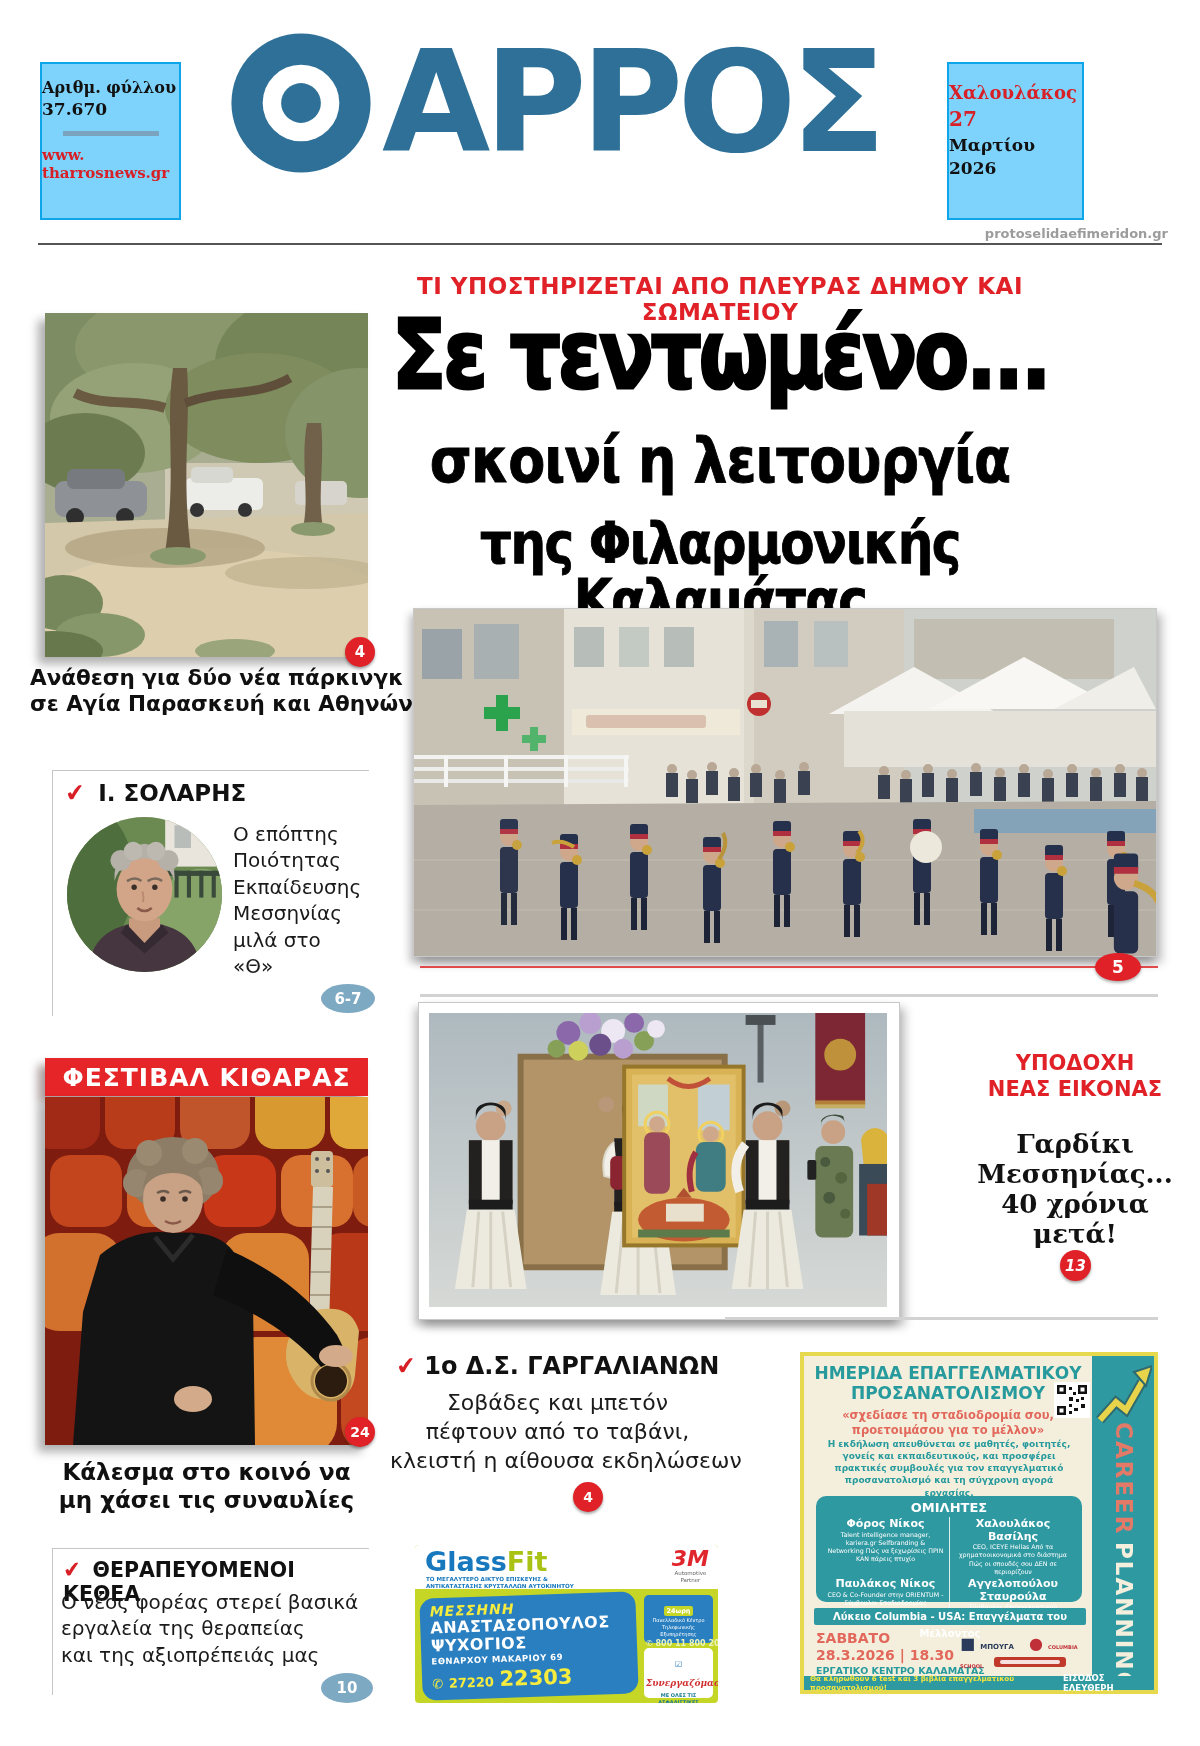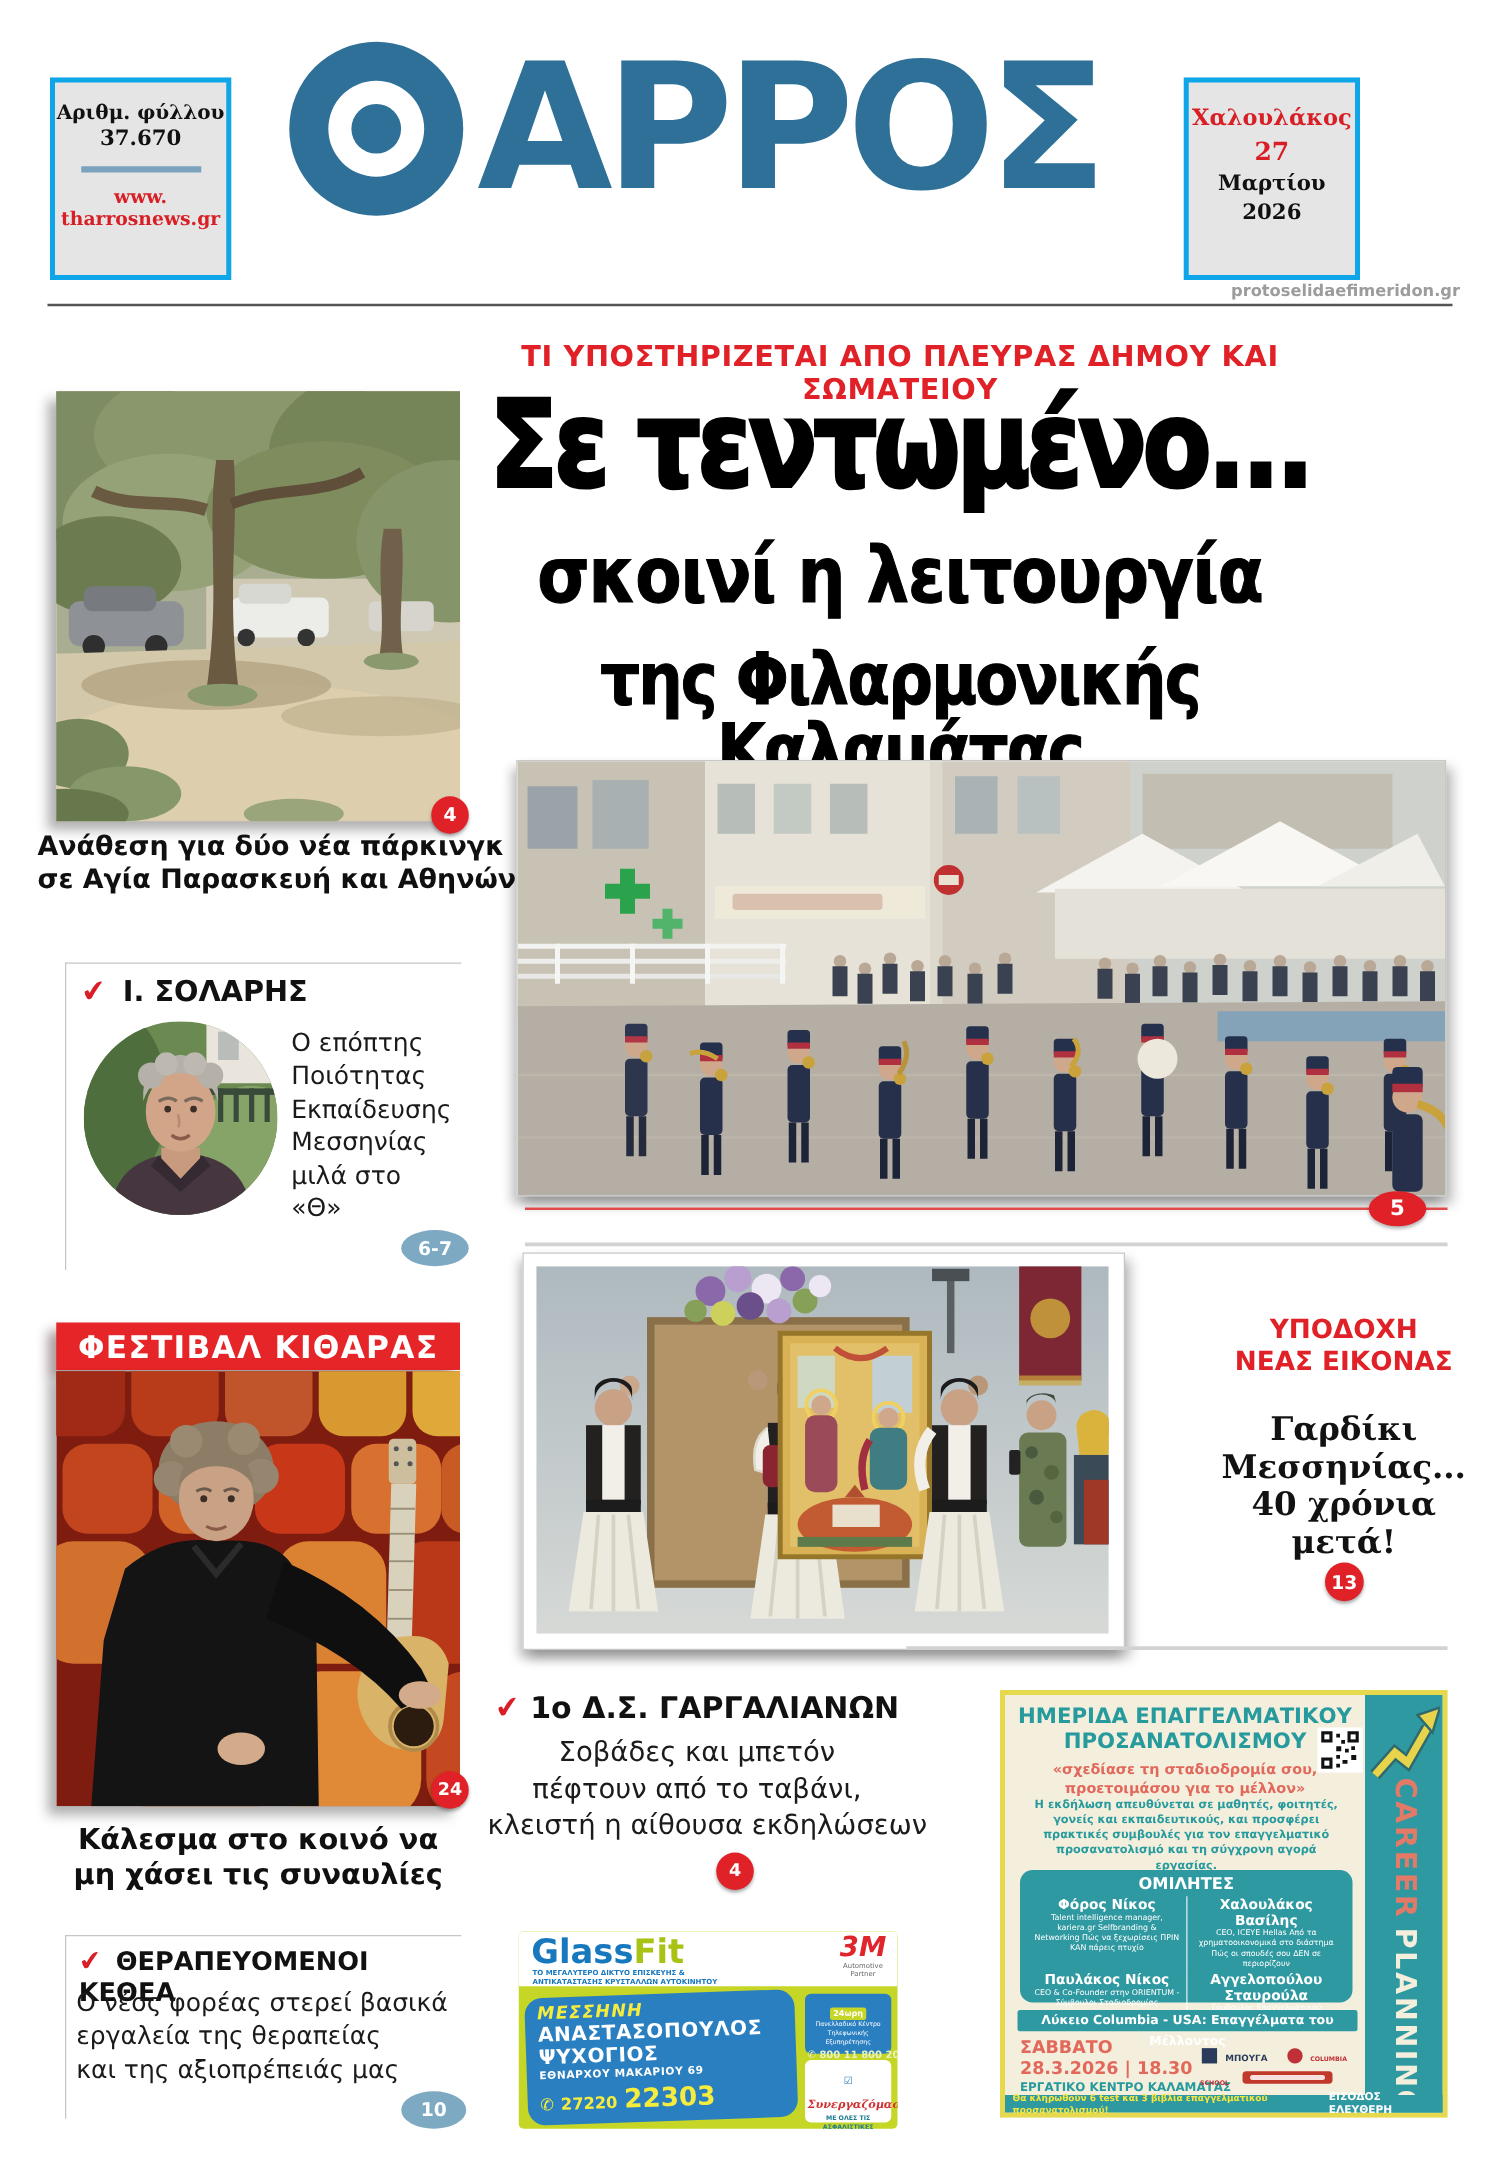--- a/index.html
+++ b/index.html
@@ -4,21 +4,21 @@
 <style>
   html,body{margin:0;padding:0;background:#fff;}
   #page{position:relative;width:1200px;height:1746px;background:#ffffff;overflow:hidden;
         font-family:"DejaVu Sans","Liberation Sans",sans-serif;color:#111;}
   .abs{position:absolute;}
   .serif{font-family:"DejaVu Serif","Liberation Serif",serif;}
   .red{color:#d81f26;}
   .b{font-weight:bold;}
   .nw{white-space:nowrap;}
   
-  .info-box{border:4px solid #0ea5e9;background:#e5e5e5;text-align:center;}
+  .info-box{border:2px solid #0ea5e9;background:#7dd3fc;}
   #logo-row{display:flex;align-items:center;justify-content:center;gap:10px;}
   #logo-rest{font-size:140px;font-weight:bold;color:#2e7097;letter-spacing:-6px;line-height:1;}
   #tagline-row{display:flex;align-items:baseline;justify-content:center;gap:16px;}
   #hdr-rule{background:#555;}
   #watermark{color:#9c9c9c;font-weight:bold;font-size:13px;text-align:right;background:#fff;padding-left:8px;}
   
   .banner{background:#e52528;color:#fff;font-weight:bold;font-size:25px;letter-spacing:1px;
           display:flex;align-items:center;justify-content:center;
           box-shadow:-7px 7px 9px rgba(40,0,0,.4);}
   .badge-rc{background:#e02127;color:#fff;font-weight:bold;border-radius:50%;
@@ -542,21 +542,21 @@
       <div>ΥΠΟΔΟΧΗ</div>
       <div>ΝΕΑΣ ΕΙΚΟΝΑΣ</div>
     </div>
     <div id="icon-title" style="margin-top:26px;">
       <div>Γαρδίκι</div>
       <div>Μεσσηνίας...</div>
       <div>40 χρόνια</div>
       <div>μετά!</div>
     </div>
   </div>
-  <div class="abs badge-rc" style="left:1060px;top:1250px;width:31px;height:31px;font-size:15px;">13</div>
+  <div class="abs badge-rc" style="left:1060px;top:1250px;width:31px;height:31px;font-size:15px;font-style:italic;">13</div>
 
   <div class="abs rule-gray" style="left:725px;top:1317px;width:433px;"></div>
 
   <div class="abs" style="left:390px;top:1352px;width:335px;">
     <div id="garg-head" class="nw">
       <span class="check" style="font-size:24px;">✔</span>
       <span>1ο Δ.Σ. ΓΑΡΓΑΛΙΑΝΩΝ</span>
     </div>
     <div id="garg-body" style="margin-top:8px;">
       <div class="nw">Σοβάδες και μπετόν</div>

